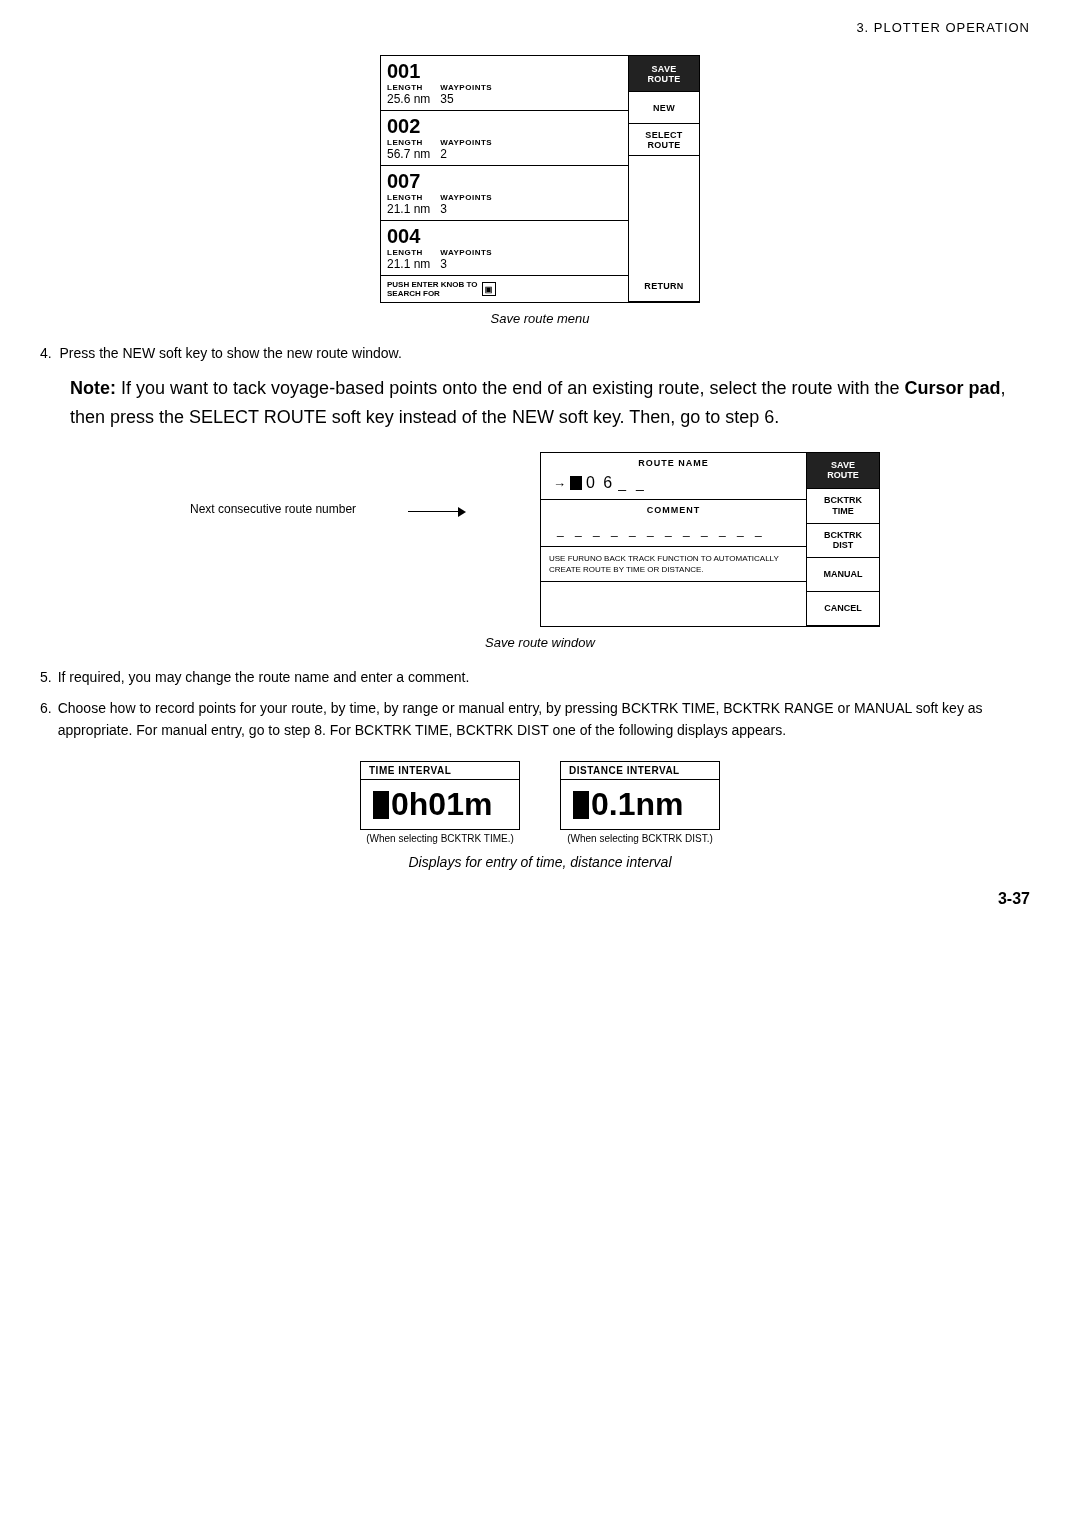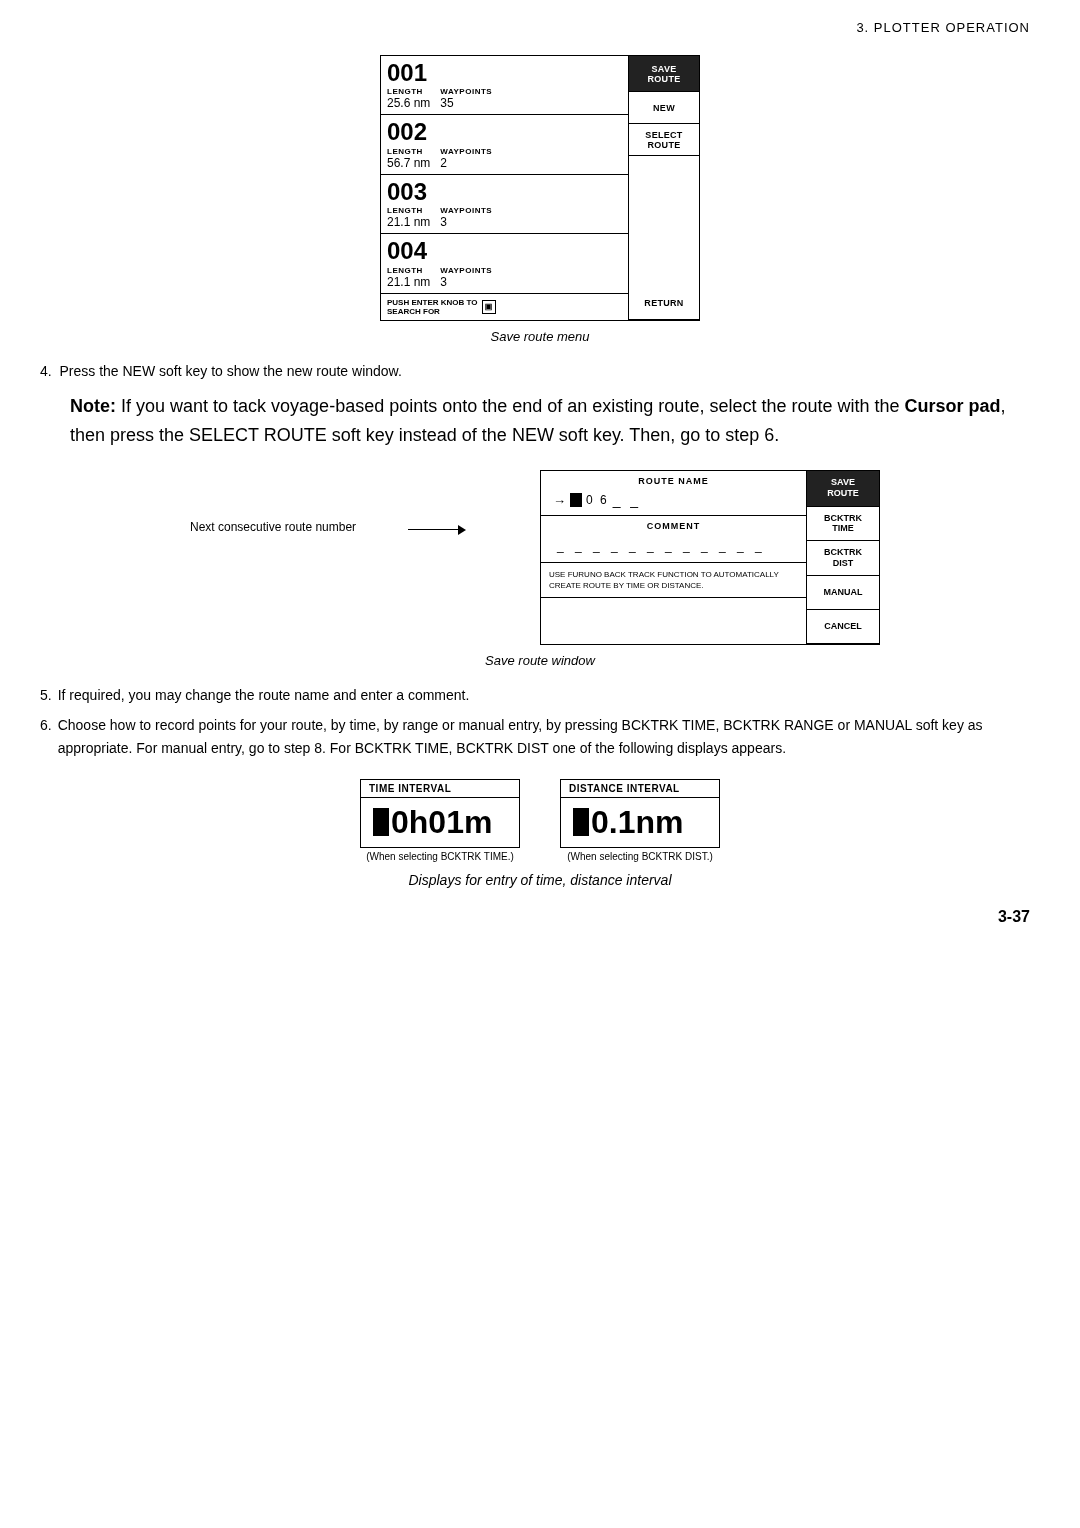--- a/index.html
+++ b/index.html
@@ -40,21 +40,21 @@
       flex: 1;
       border-right: 1px solid #000;
     }
 
     .route-entry {
       border-bottom: 1px solid #000;
       padding: 4px 6px;
     }
 
     .route-number {
-      font-size: 24px;
+      font-size: 20px;
       font-weight: bold;
       line-height: 1.1;
     }
 
     .route-meta {
       display: flex;
       font-size: 9px;
       gap: 10px;
       margin-top: 1px;
     }
@@ -186,21 +186,21 @@
     .cursor-box {
       width: 12px;
       height: 14px;
       border: 1px solid #000;
       background: #000;
       display: inline-block;
       vertical-align: middle;
     }
 
     .sw-value {
-      font-size: 12px;
+      font-size: 16px;
       letter-spacing: 2px;
     }
 
     .sw-dashes {
       font-size: 14px;
       letter-spacing: 3px;
     }
 
     .sw-comment-dashes {
       font-size: 12px;
@@ -360,21 +360,21 @@
             <div class="route-meta-value">56.7 nm</div>
           </div>
           <div>
             <div class="route-meta-label">WAYPOINTS</div>
             <div class="route-meta-value">2</div>
           </div>
         </div>
       </div>
 
       <div class="route-entry">
-        <div class="route-number">003</div>
+        <div class="route-number">007</div>
         <div class="route-meta">
           <div>
             <div class="route-meta-label">LENGTH</div>
             <div class="route-meta-value">21.1 nm</div>
           </div>
           <div>
             <div class="route-meta-label">WAYPOINTS</div>
             <div class="route-meta-value">3</div>
           </div>
         </div>

